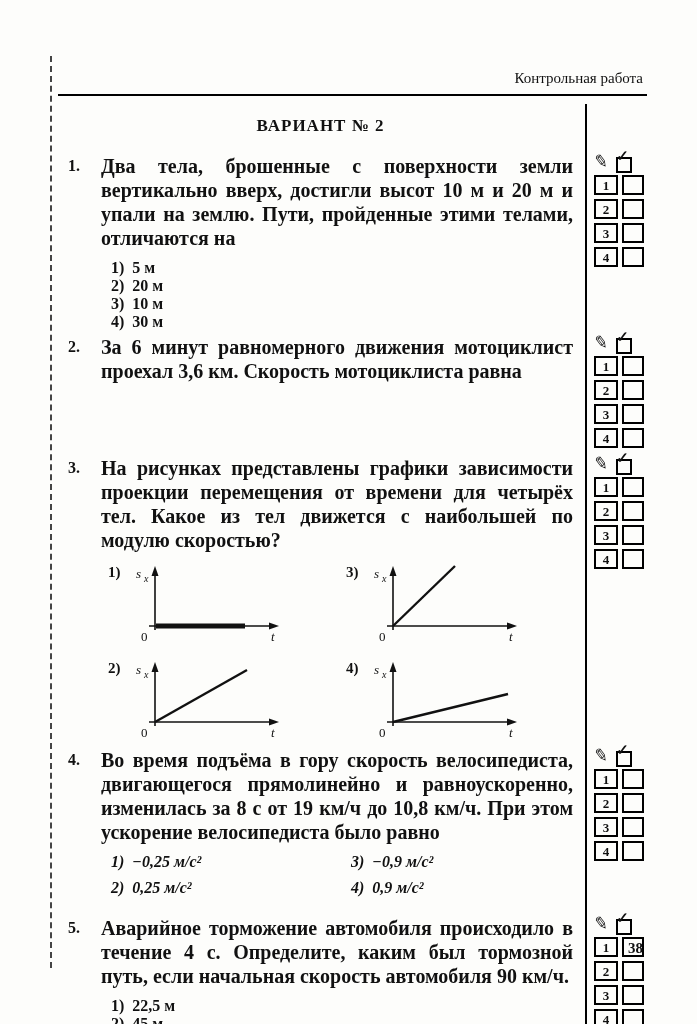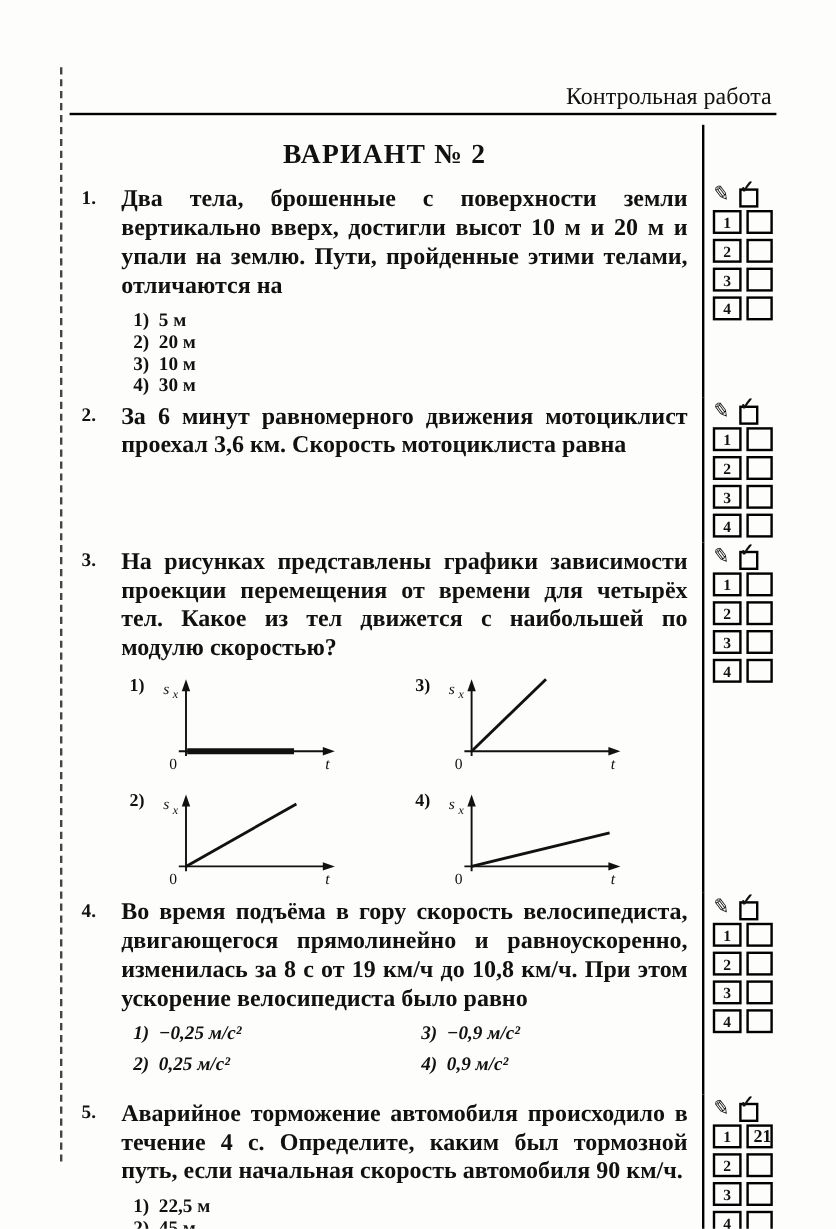--- a/index.html
+++ b/index.html
@@ -6,21 +6,21 @@
   body {
     width:697px; height:1024px; background:#fdfdfb; position:relative;
     font-family:"Liberation Serif","DejaVu Serif",serif; color:#111;
     overflow:hidden;
   }
   .binding-line {
     position:absolute; left:50px; top:56px; height:912px;
     border-left:2px dashed #444;
   }
   .running-head {
-    position:absolute; top:70px; right:54px; font-size:20px; color:#111;
+    position:absolute; top:70px; right:54px; font-size:15px; color:#111;
   }
   .head-rule {
     position:absolute; top:94px; left:58px; right:50px;
     border-top:2px solid #000;
   }
   .content {
     position:absolute; top:104px; left:58px; right:50px;
     display:flex; flex-direction:column;
   }
   .row { display:flex; align-items:stretch; }
@@ -29,21 +29,21 @@
     flex:0 0 62px; border-left:2px solid #000;
     padding:4px 0 0 7px; box-sizing:border-box;
   }
   .title-row { min-height:46px; }
   .r1 { min-height:118px; }
   .r2 { min-height:108px; }
   .r3 { min-height:266px; }
   .r4 { min-height:168px; }
   .r5 { min-height:130px; }
   .title {
-    text-align:center; font-weight:bold; font-size:23px;
+    text-align:center; font-weight:bold; font-size:17px;
     letter-spacing:1px; padding-top:8px;
   }
   .q-head { display:flex; }
   .q-num { flex:0 0 33px; font-weight:bold; font-size:16px; line-height:24px; }
   .q-text {
     flex:1 1 auto; font-weight:bold; font-size:20px; line-height:24px;
     text-align:justify;
   }
   .answers {
     margin:9px 30px 0 43px; display:flex; justify-content:space-between;
@@ -355,14 +355,14 @@
           <div class="w-row">
               <span class="num-box">4</span>
               <span class="empty-box"></span>
             </div>
         </div>
       </div>
     </div>
 
   </div>
 
-  <div class="page-number">21</div>
+  <div class="page-number">38</div>
 </div>
 
 </body></html>

